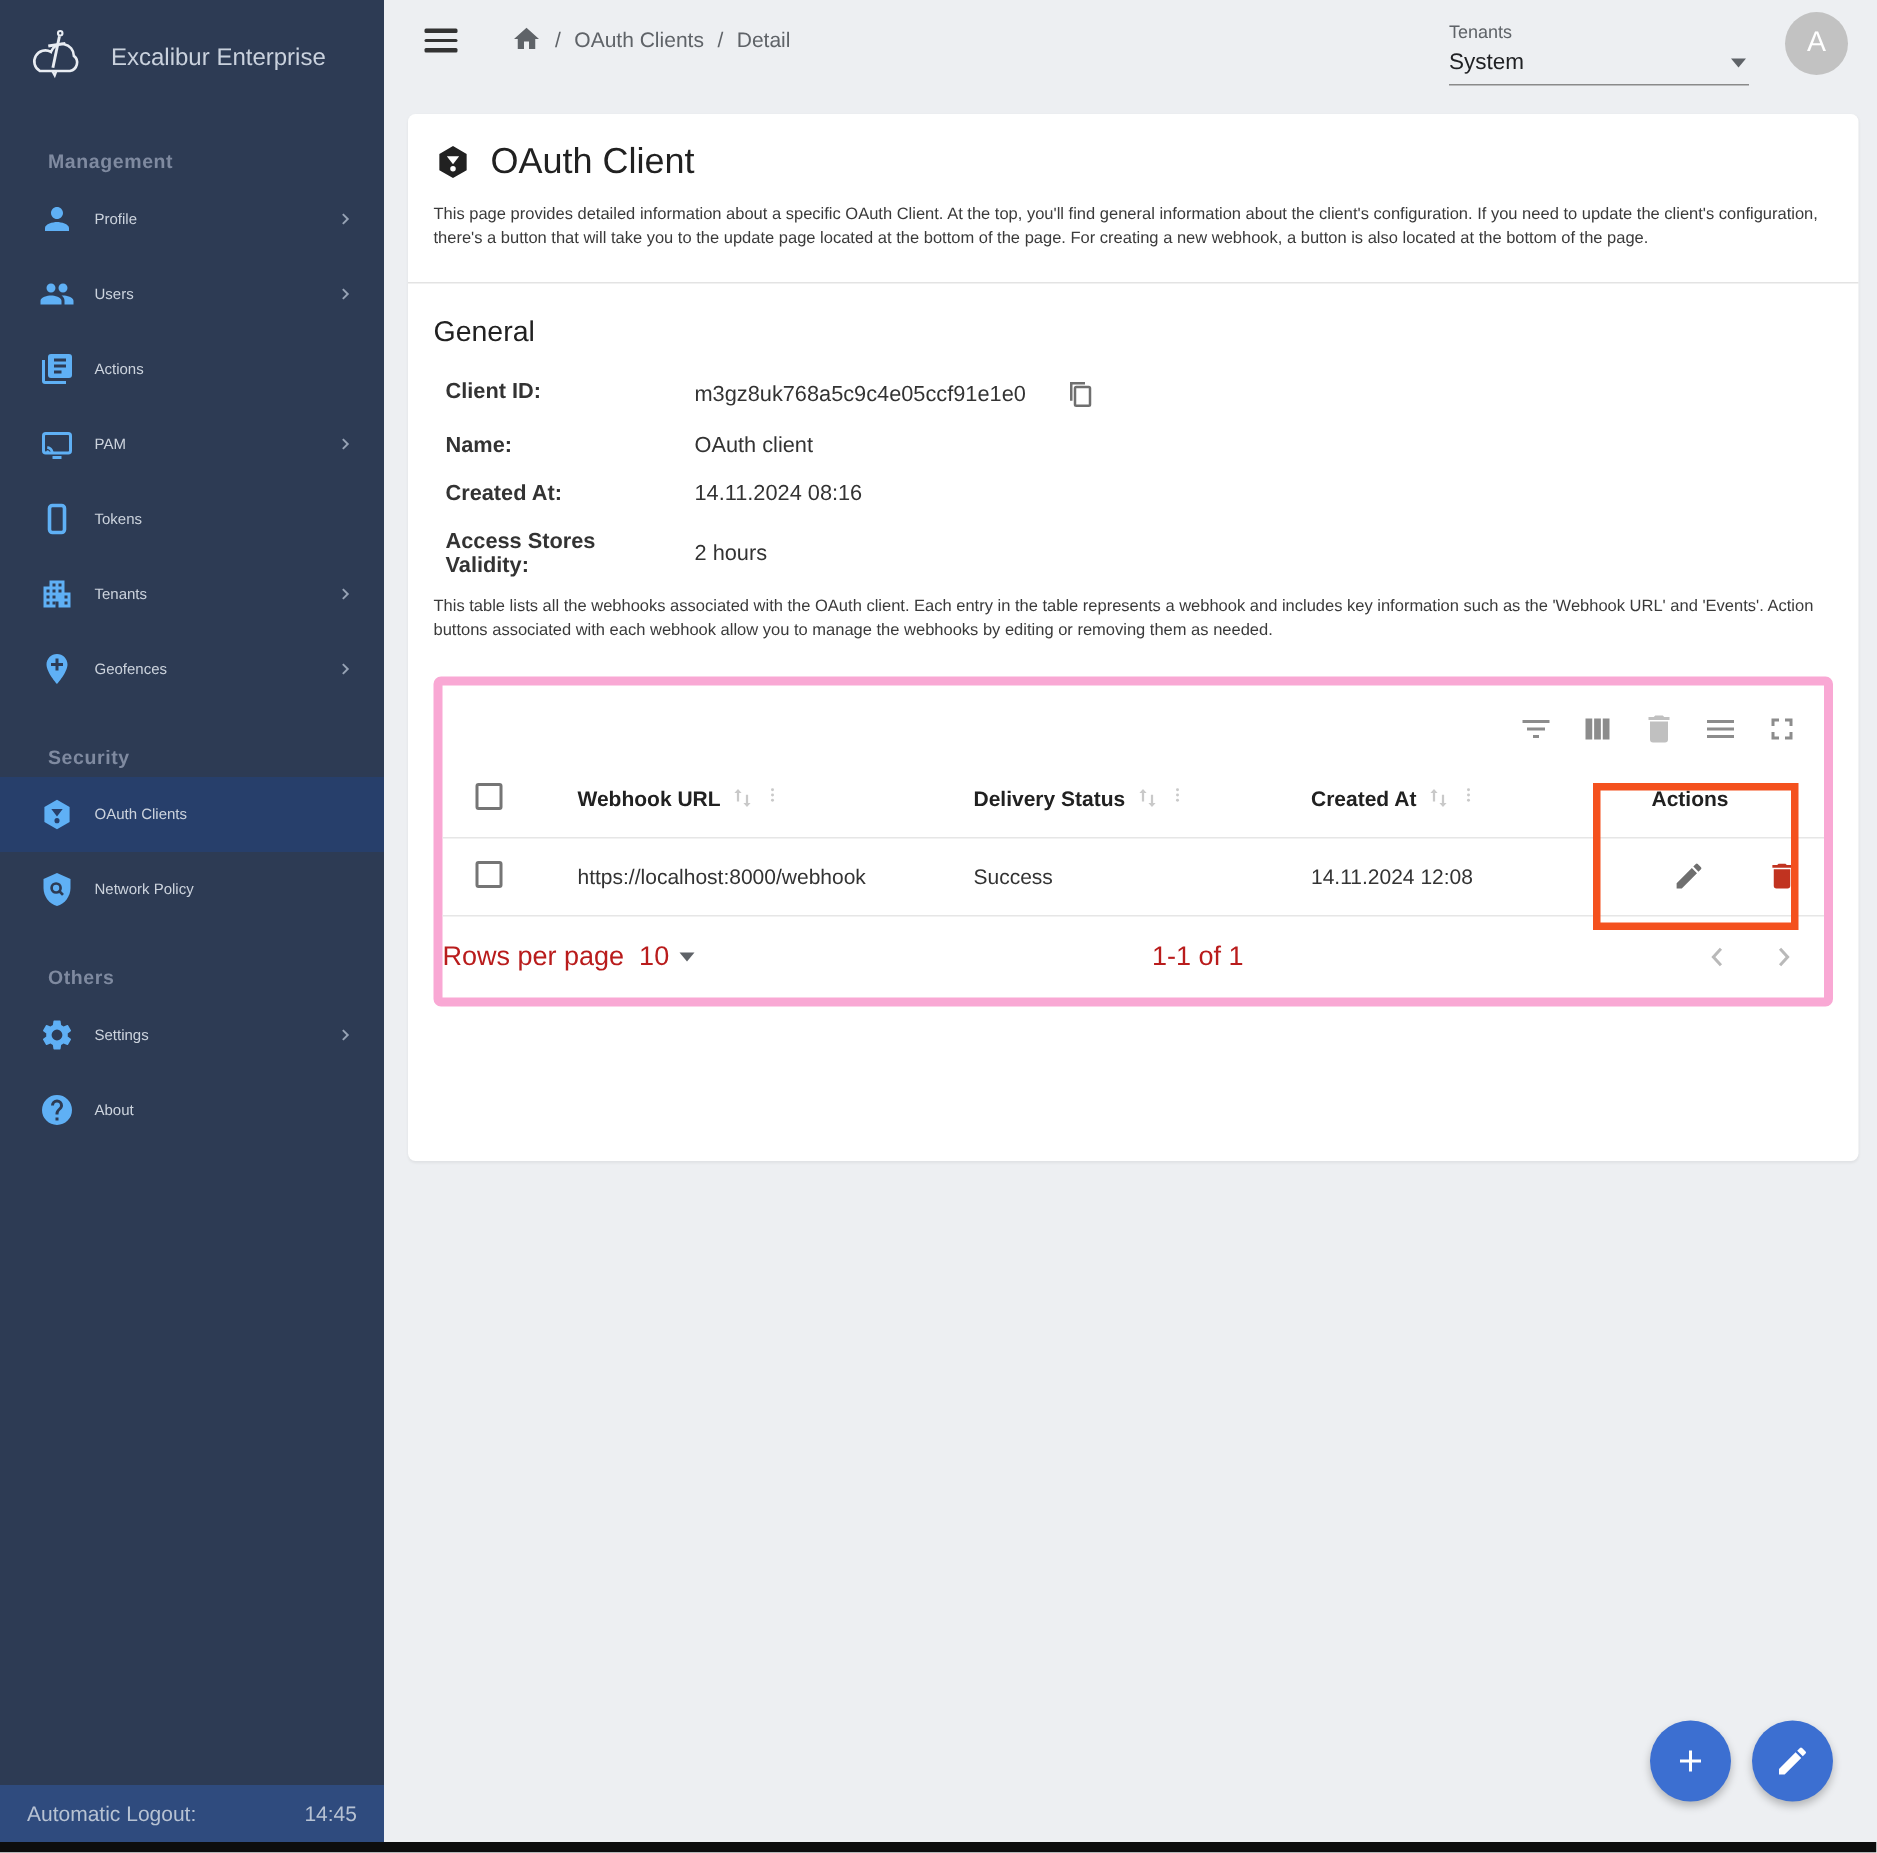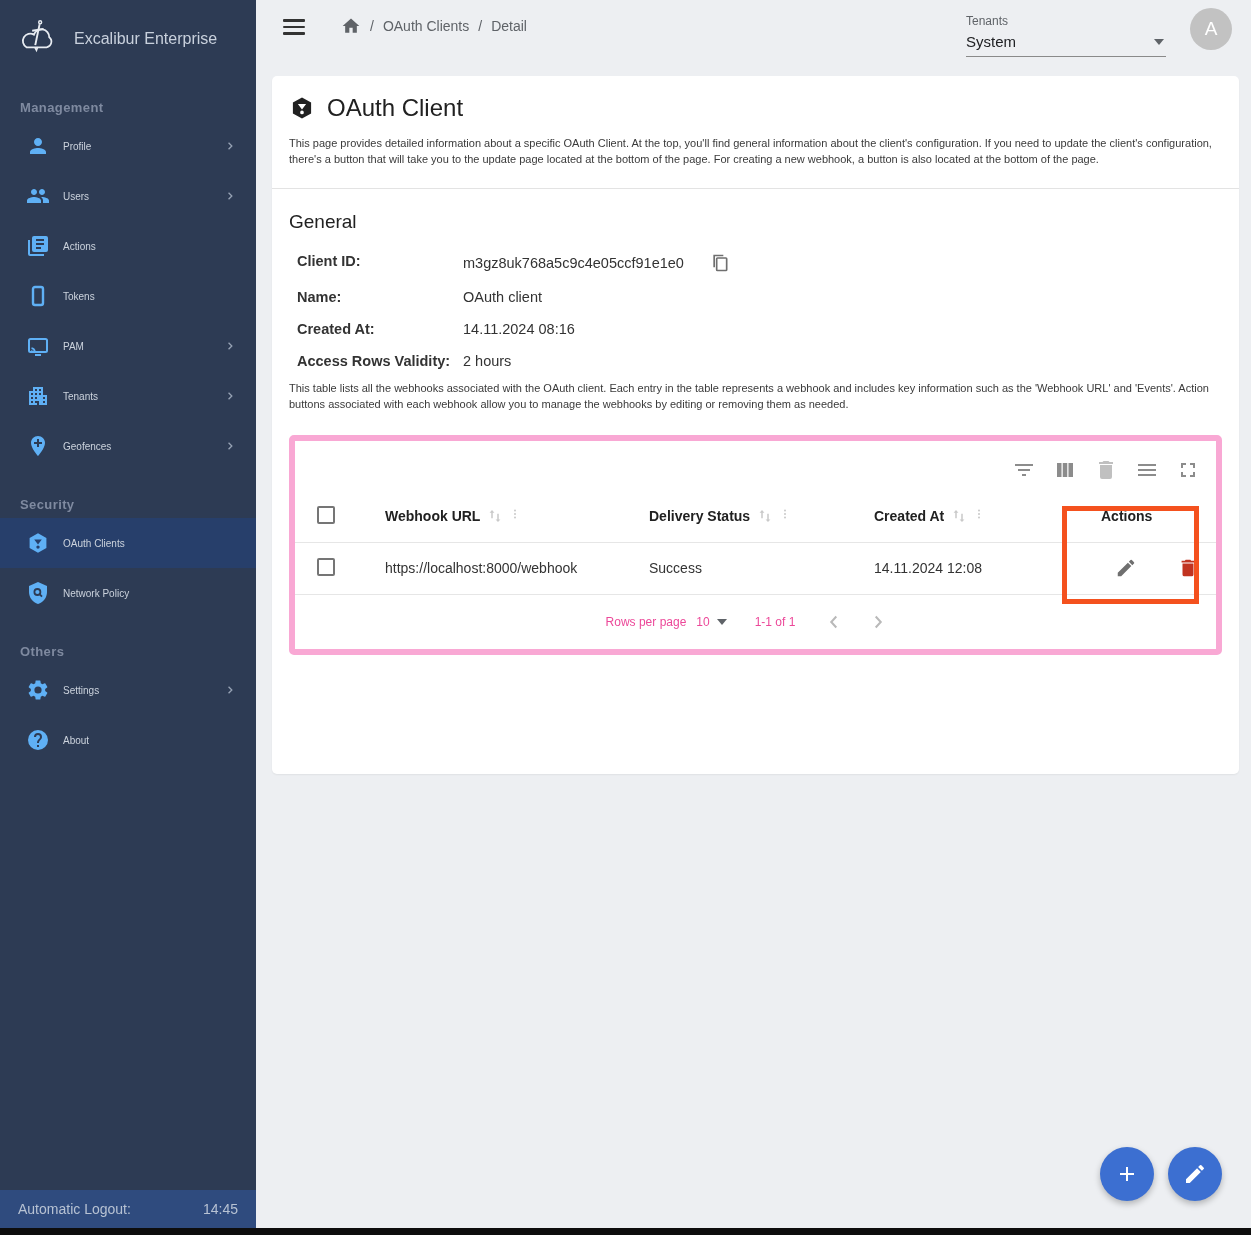--- a/index.html
+++ b/index.html
@@ -6,21 +6,21 @@
   html,body { width:1251px; height:1235px; overflow:hidden; }
   body { font-family: "Liberation Sans", sans-serif; background:#edeff2; }
   .app { display:flex; height:1228px; }
 
   
   .sidebar { width:256px; background:#2d3b54; color:#cdd3dd; display:flex; flex-direction:column; flex-shrink:0; }
   .side-logo { display:flex; align-items:center; padding:18px 14px 14px 14px; }
   .side-logo svg { width:46px; height:42px; }
   .side-logo .app-title { margin-left:14px; font-size:16px; color:#c9d1dd; }
   .nav { flex:0 0 auto; }
-  .section-label { padding:0 20px; margin-top:26px; margin-bottom:6px; font-size:13px; font-weight:bold; color:#7f8aa0; letter-spacing:.4px; }
+  .section-label { padding:0 32px; margin-top:26px; margin-bottom:6px; font-size:13px; font-weight:bold; color:#7f8aa0; letter-spacing:.4px; }
   .nav-item { display:flex; align-items:center; height:50px; padding:0 18px 0 26px; cursor:pointer; position:relative; }
   .nav-item .nicon { width:24px; height:24px; flex-shrink:0; color:#5fb0f5; }
   .nav-item .nicon svg { width:24px; height:24px; display:block; }
   .nav-item .lbl { margin-left:13px; font-size:10px; color:#ccd3dd; }
   .nav-item.active { background:#273f6b; }
   .nav-item .chev { margin-left:auto; width:14px; height:14px; color:#96a2b4; }
   .logout-bar { margin-top:auto; height:38px; background:#2f4b7e; display:flex; align-items:center; justify-content:space-between; padding:0 18px; font-size:14px; color:#b7c2d3; }
 
   
   .main { flex:1; position:relative; background:#edeff2; }
@@ -66,21 +66,21 @@
   .thead { font-size:14px; font-weight:bold; color:#212121; }
   .trow { font-size:14px; color:#333; }
   .checkbox { width:18px; height:18px; border:2px solid #757575; border-radius:2px; background:#fff; cursor:pointer; display:inline-block; }
   .sort-ic { width:18px; height:18px; color:#c9c9c9; margin-left:6px; }
   .kebab { width:14px; height:18px; color:#c9c9c9; margin-left:4px; cursor:pointer; }
   .row-actions { display:flex; align-items:center; gap:40px; padding-left:14px; }
   .act-ic { width:22px; height:22px; cursor:pointer; }
   .act-ic.edit { color:#6f6f6f; }
   .act-ic.del { color:#c13320; }
   .highlight-box { position:absolute; top:65px; right:17px; width:137px; height:98px; border:5px solid #f4511e; z-index:5; pointer-events:none; }
-  .tfoot { display:flex; align-items:center; justify-content:center; height:54px; padding-right:16px; gap:28px; font-size:12px; color:#ec4899; }
+  .tfoot { display:flex; align-items:center; justify-content:space-between; height:54px; padding-right:16px; gap:28px; font-size:18px; color:#b91c1c; }
   .rpp-group { display:flex; align-items:center; gap:10px; }
   .rpp-select { display:flex; align-items:center; gap:7px; cursor:pointer; }
   .pag-chevrons { display:flex; align-items:center; gap:22px; }
   .pag-chev { width:22px; height:22px; color:#b9b9b9; cursor:pointer; }
 
   
   .fab { position:absolute; width:54px; height:54px; border-radius:50%; background:#3c6fd1; color:#fff; display:flex; align-items:center; justify-content:center; cursor:pointer; box-shadow:0 3px 6px rgba(0,0,0,.25); }
   .fab-add { right:97px; bottom:27px; }
   .fab-edit { right:29px; bottom:27px; }
   .fab svg { width:24px; height:24px; }
@@ -138,40 +138,40 @@
               <rect x="10" y="9" width="8" height="2" fill="#2d3b54"></rect>
               <rect x="10" y="13" width="5" height="2" fill="#2d3b54"></rect>
               <path d="M4 6H2v14a2 2 0 0 0 2 2h14v-2H4V6z"></path>
             </svg>
           </span>
         <span class="lbl">Actions</span>
       </div>
 
       <div class="nav-item">
         <span class="nicon">
-            <svg viewBox="0 0 24 24" fill="none" stroke="currentColor" stroke-width="2.4">
-              <rect x="7" y="3" width="10" height="18" rx="2"></rect>
-            </svg>
-          </span>
-        <span class="lbl">Tokens</span>
-      </div>
-
-      <div class="nav-item">
-        <span class="nicon">
             <svg viewBox="0 0 24 24" fill="none" stroke="currentColor" stroke-width="2">
               <rect x="3" y="5" width="18" height="13" rx="1.5"></rect>
               <path d="M5.5 14.2a4 4 0 0 1 3.3 3.3" stroke-width="1.8"></path>
               <circle cx="5.8" cy="17.2" r="1" fill="currentColor" stroke="none"></circle>
               <path d="M9 21h6" stroke-width="2"></path>
             </svg>
           </span>
         <span class="lbl">PAM</span>
         <span class="chev"><svg viewBox="0 0 24 24" fill="currentColor">
               <path d="M8.6 5.6 15 12l-6.4 6.4-1.6-1.6L11.8 12 7 7.2z"></path>
             </svg></span>
+      </div>
+
+      <div class="nav-item">
+        <span class="nicon">
+            <svg viewBox="0 0 24 24" fill="none" stroke="currentColor" stroke-width="2.4">
+              <rect x="7" y="3" width="10" height="18" rx="2"></rect>
+            </svg>
+          </span>
+        <span class="lbl">Tokens</span>
       </div>
 
 
       <div class="nav-item">
         <span class="nicon">
             <svg viewBox="0 0 24 24" fill="currentColor">
               <path d="M17 11V3H7v4H3v14h8v-4h2v4h8V11h-4z"></path>
               <g fill="#2d3b54">
                 <rect x="5" y="9" width="2" height="2"></rect>
                 <rect x="5" y="13" width="2" height="2"></rect>
@@ -310,21 +310,21 @@
               </svg></span>
         </div>
         <div class="f-label">Name:</div>
         <div class="f-value-row">
             <span>OAuth client</span>
           </div>
         <div class="f-label">Created At:</div>
         <div class="f-value-row">
             <span>14.11.2024 08:16</span>
           </div>
-        <div class="f-label">Access Rows Validity:</div>
+        <div class="f-label">Access Stores Validity:</div>
         <div class="f-value-row">
             <span>2 hours</span>
           </div>
       </div>
 
       <p class="page-desc" style="margin-top:12px;">This table lists all the webhooks associated with the OAuth client. Each entry in the table represents a webhook and includes key information such as the 'Webhook URL' and 'Events'. Action buttons associated with each webhook allow you to manage the webhooks by editing or removing them as needed.</p>
 
       <div class="table-card">
         <div class="table-toolbar">
           <span class="tool-ic"><svg viewBox="0 0 24 24" fill="currentColor">

